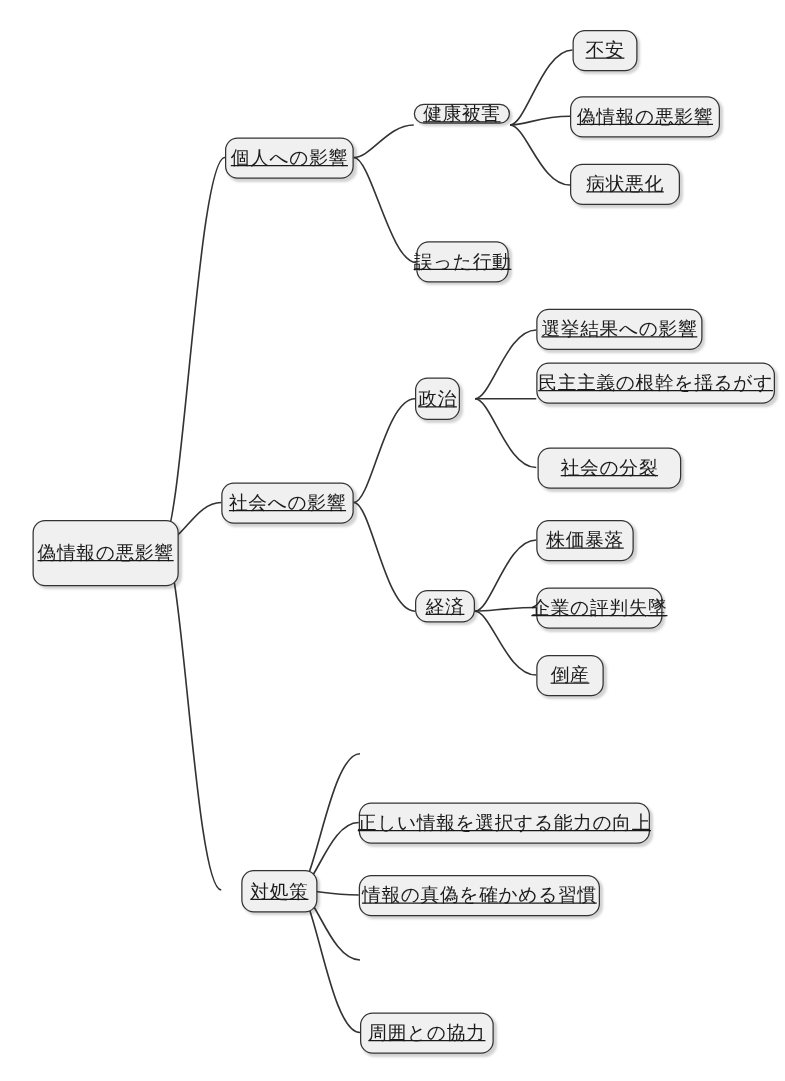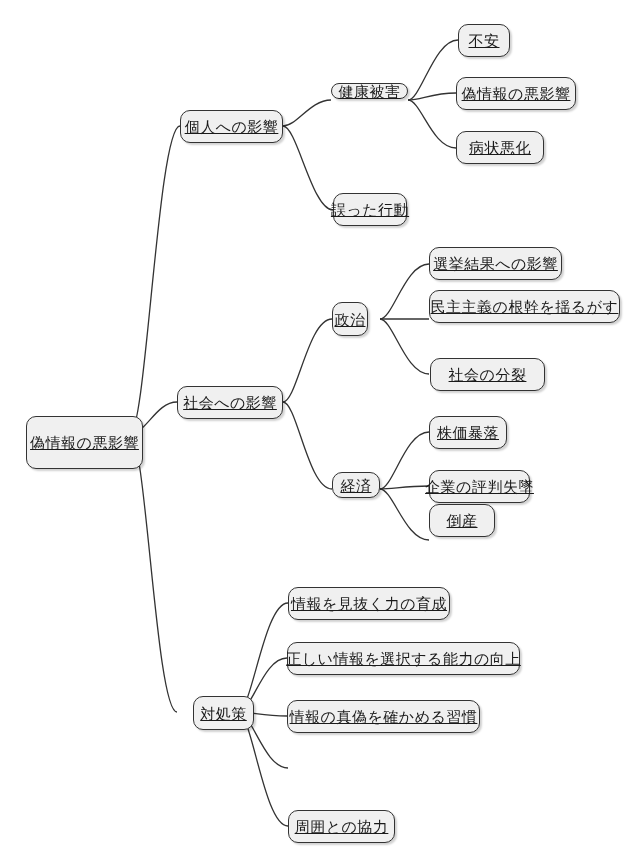--- a/index.html
+++ b/index.html
@@ -115,27 +115,24 @@
   </div>
   <div class="node" style="left:332px;top:472px;width:48px;height:26px">
     <span>経済</span>
   </div>
   <div class="node" style="left:429px;top:416px;width:78px;height:33px">
     <span>株価暴落</span>
   </div>
   <div class="node" style="left:429px;top:470px;width:101px;height:33px">
     <span>企業の評判失墜</span>
   </div>
-  <div class="node" style="left:429px;top:504px;width:66px;height:33px">
+  <div class="node" style="left:429px;top:524px;width:54px;height:33px">
     <span>倒産</span>
   </div>
 
-  <div class="node" style="left:288px;top:587px;width:162px;height:33px">
-    <span>情報を見抜く力の育成</span>
-  </div>
   <div class="node" style="left:287px;top:642px;width:233px;height:33px">
     <span>正しい情報を選択する能力の向上</span>
   </div>
   <div class="node" style="left:287px;top:700px;width:193px;height:33px">
     <span>情報の真偽を確かめる習慣</span>
   </div>
   <div class="node" style="left:288px;top:810px;width:107px;height:33px">
     <span>周囲との協力</span>
   </div>
 

